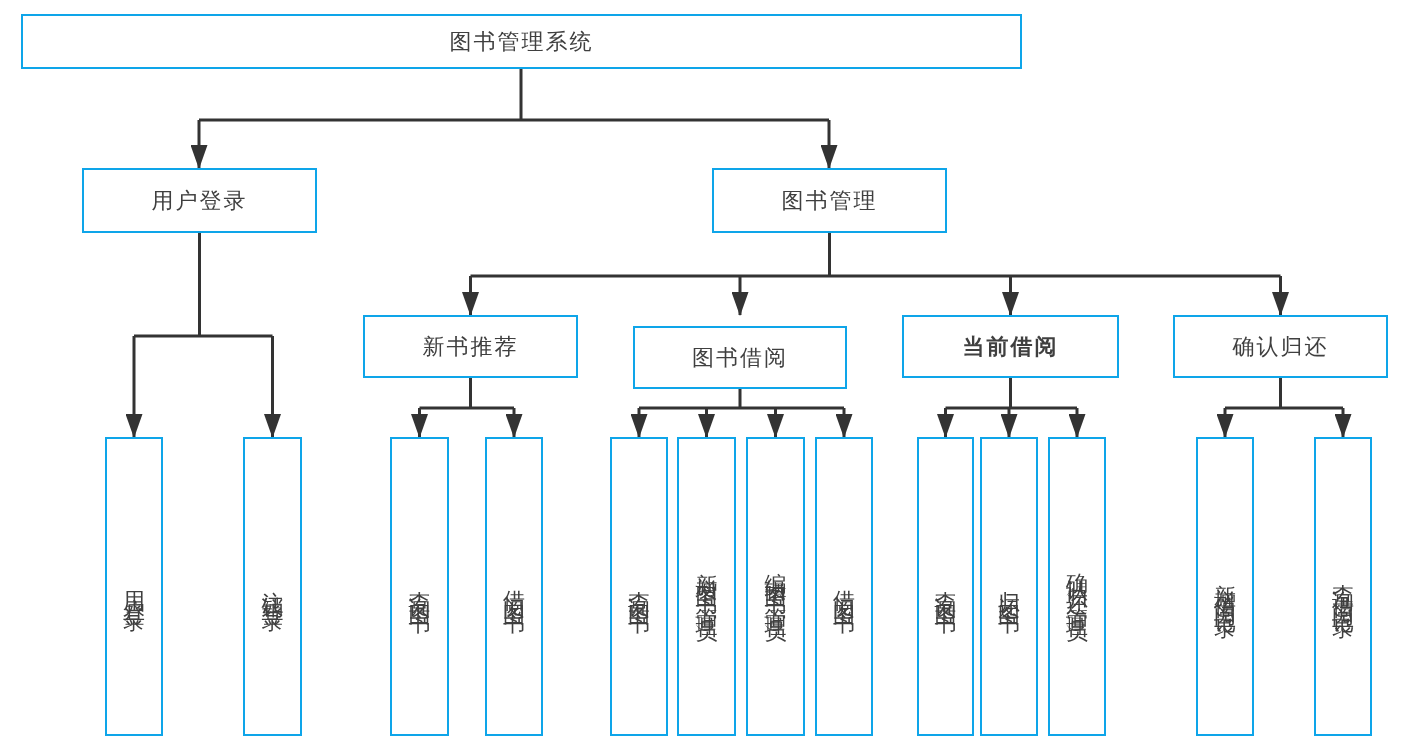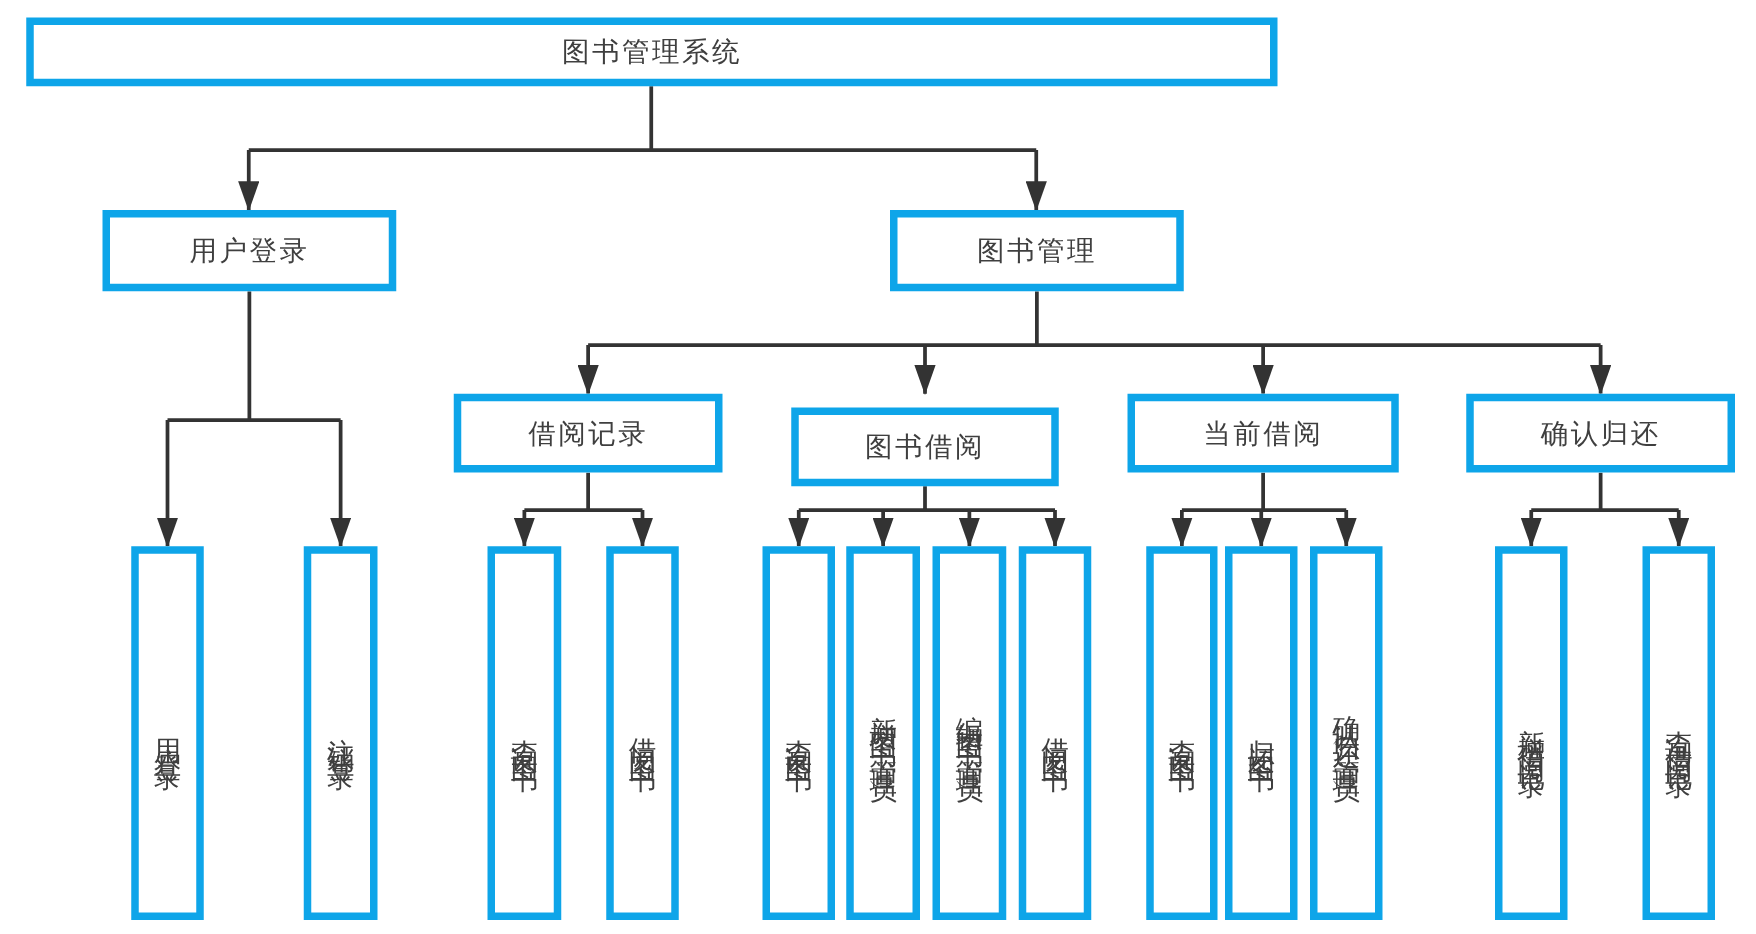--- a/index.html
+++ b/index.html
@@ -4,21 +4,21 @@
 <style>
   html,body{margin:0;padding:0;background:#ffffff;}
   #canvas{
     position:relative;width:1405px;height:747px;background:#ffffff;overflow:hidden;
     font-family:"Liberation Sans","DejaVu Sans",sans-serif;color:#3f3f3f;
   }
   #wires{position:absolute;left:0;top:0;}
   .ln{stroke:#333333;stroke-width:3;fill:none;}
   .box{
     position:absolute;box-sizing:border-box;background:#ffffff;
-    border:6px solid #0ea5e9;display:flex;align-items:center;justify-content:center;
+    border:2px solid #0ea5e9;display:flex;align-items:center;justify-content:center;
   }
   .h{font-size:22px;letter-spacing:2px;white-space:nowrap;}
   .v{
     writing-mode:vertical-rl;text-orientation:mixed;
     font-size:22px;letter-spacing:7px;line-height:1;
   }
   .watermark{
     position:absolute;left:1186px;top:716px;width:212px;
     font-size:19px;letter-spacing:0.5px;color:rgba(142,138,138,0.85);
     white-space:nowrap;text-align:right;
@@ -64,23 +64,23 @@
     <path class="ln" marker-end="url(#ah)" d="M1077,408 V437"></path>
     <path class="ln" marker-end="url(#ah)" d="M1225,408 V437"></path>
     <path class="ln" marker-end="url(#ah)" d="M1343,408 V437"></path>
   </svg>
 
   <div class="box h" style="left:21px;top:14px;width:1001px;height:55px;">图书管理系统</div>
 
   <div class="box h" style="left:82px;top:168px;width:235px;height:65px;">用户登录</div>
   <div class="box h" style="left:712px;top:168px;width:235px;height:65px;">图书管理</div>
 
-  <div class="box h" style="left:363px;top:315px;width:215px;height:63px;">借阅记录</div>
+  <div class="box h" style="left:363px;top:315px;width:215px;height:63px;">新书推荐</div>
   <div class="box h" style="left:633px;top:326px;width:214px;height:63px;">图书借阅</div>
-  <div class="box h" style="left:902px;top:315px;width:217px;height:63px;">当前借阅</div>
+  <div class="box h" style="left:902px;top:315px;width:217px;height:63px;font-weight:bold;">当前借阅</div>
   <div class="box h" style="left:1173px;top:315px;width:215px;height:63px;">确认归还</div>
 
   <div class="box v" style="left:105px;top:437px;width:58px;height:299px;">用户登录</div>
   <div class="box v" style="left:243px;top:437px;width:59px;height:299px;">注销登录</div>
 
   <div class="box v" style="left:390px;top:437px;width:59px;height:299px;">查询图书</div>
   <div class="box v" style="left:485px;top:437px;width:58px;height:299px;">借阅图书</div>
 
   <div class="box v" style="left:610px;top:437px;width:58px;height:299px;">查询图书</div>
   <div class="box v" style="left:677px;top:437px;width:59px;height:299px;">新增图书（管理员）</div>

